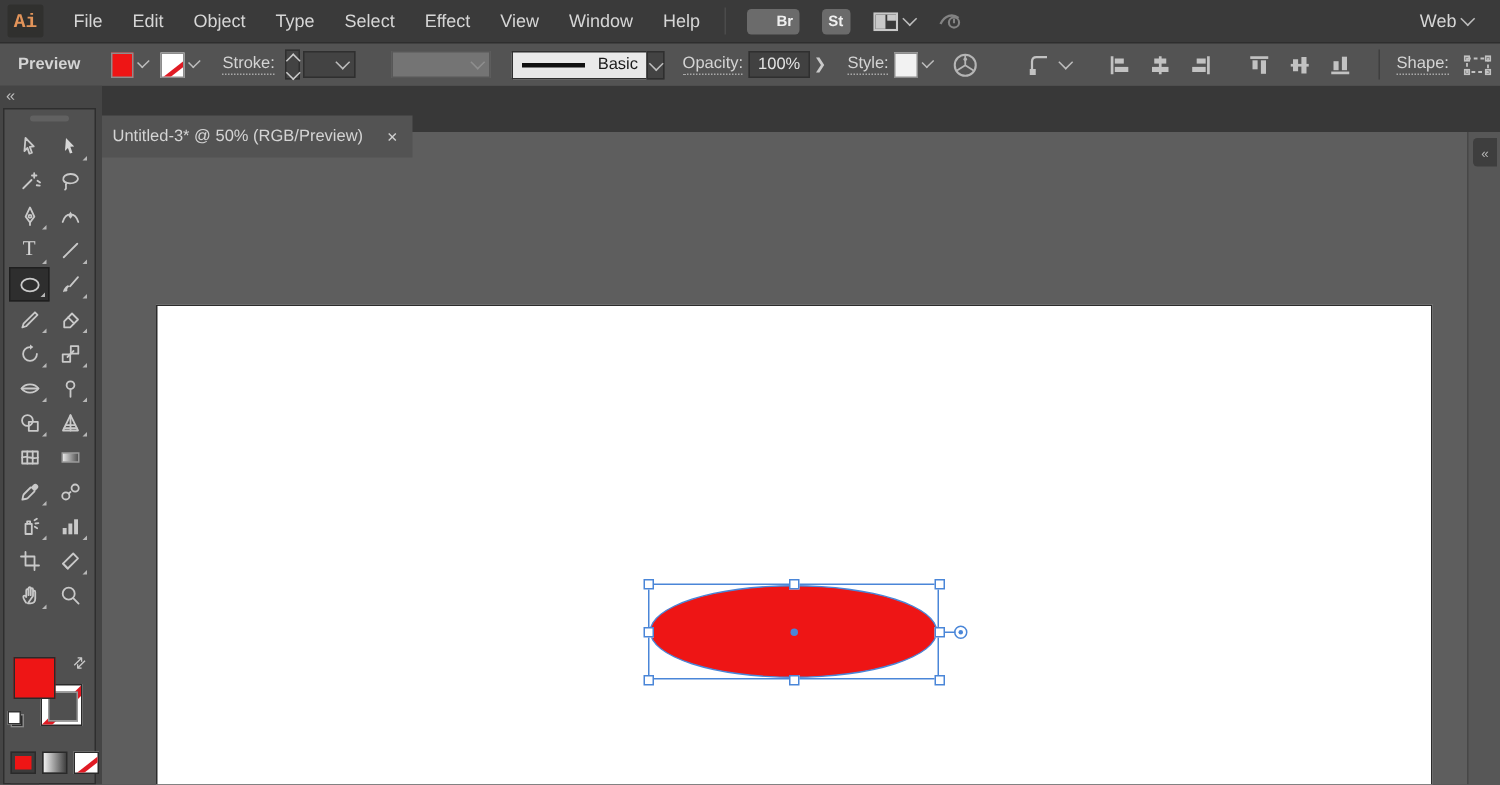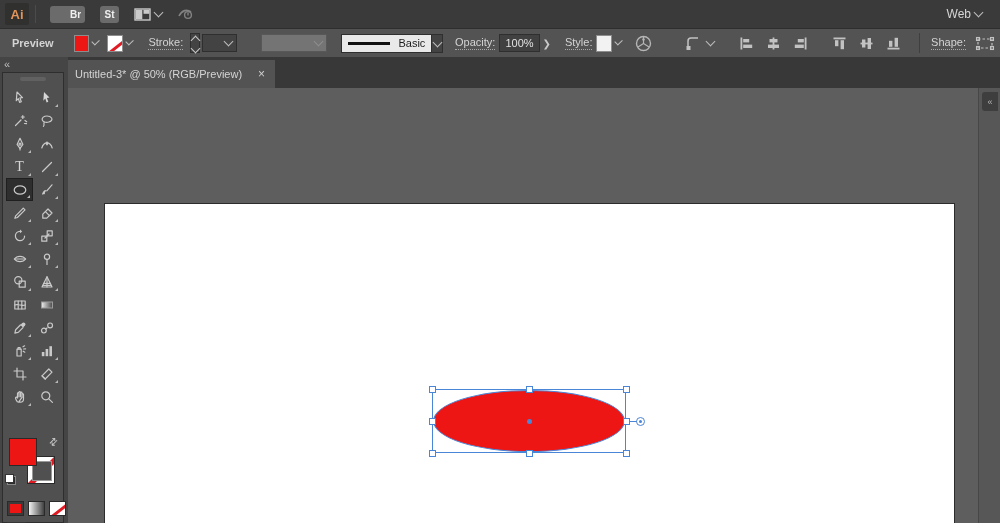--- a/index.html
+++ b/index.html
@@ -48,21 +48,21 @@
   .chev-btn .chev{margin:0 0 2px 0;}
   .field{height:18px;background:#414141;border:1px solid #2f2f2f;box-sizing:border-box;
          display:flex;align-items:center;padding:0 5px;color:#e2e2e2;}
   .flyout-arrow{color:#c9c9c9;font-size:10px;margin:0 6px 0 3px;}
   .ob-sep{width:1px;height:20px;background:#3f3f3f;margin:0 7px;}
   .ob-icon{display:flex;align-items:center;justify-content:center;margin:0 5px;}
   .align-row{display:flex;align-items:center;}
   .align-row .ob-icon{margin:0 6px;}
   
   .tabbar{position:absolute;left:0;top:57px;width:1000px;height:31px;background:#383838;z-index:20;}
-  .doc-tab{position:absolute;left:65px;top:3px;height:28px;background:#535353;color:#d4d4d4;
+  .doc-tab{position:absolute;left:65px;top:20px;height:28px;background:#535353;color:#d4d4d4;
            font-size:11px;display:flex;align-items:center;padding:0 10px;}
   .tab-close{margin-left:16px;color:#cfcfcf;font-size:12px;line-height:1;}
   
   .tooldock{position:absolute;left:0;top:57px;width:68px;height:466px;background:#454545;z-index:25;}
   .dock-collapse{position:absolute;left:4px;top:1px;color:#bdbdbd;font-size:11px;letter-spacing:-1px;}
   .toolpanel{position:absolute;left:2px;top:15px;width:62px;height:451px;background:#505050;
              border:1px solid #2e2e2e;box-sizing:border-box;}
   .drag-pill{position:absolute;left:17px;top:4px;width:26px;height:4px;background:#616161;border-radius:2px;}
   .tools-grid{position:absolute;left:3px;top:13px;width:54px;display:grid;
               grid-template-columns:27px 27px;}
@@ -112,21 +112,32 @@
   .widget-circle{position:absolute;width:9px;height:9px;border-radius:50%;border:1px solid;z-index:6;
                  box-sizing:border-box;display:flex;align-items:center;justify-content:center;}
   .widget-circle i{width:3px;height:3px;border-radius:50%;display:block;}
 </style>
 </head>
 <body>
 
 <div class="stage">
 
   <div class="menubar">
-    <div class="ai-logo" style="color: rgb(226, 148, 90);">Ai</div>
+    <div class="ai-logo" style="color: rgb(226, 148, 90); font-family: Liberation Mono, monospace;">Ai</div>
+    <div class="menu-items" id="menu-items">
+        <div class="menu-item">File</div>
+        <div class="menu-item">Edit</div>
+        <div class="menu-item">Object</div>
+        <div class="menu-item">Type</div>
+        <div class="menu-item">Select</div>
+        <div class="menu-item">Effect</div>
+        <div class="menu-item">View</div>
+        <div class="menu-item">Window</div>
+        <div class="menu-item">Help</div>
+      </div>
     <div class="mb-sep" style="margin-left:6px;"></div>
     <div class="sq-btn" style="margin-left:6px;padding-left:16px;">Br</div>
     <div class="sq-btn">St</div>
     <div class="hdr-ic">
       <svg width="17" height="15" viewBox="0 0 17 15">
         <rect x="1" y="2" width="15" height="11" fill="none" stroke="#c9c9c9" stroke-width="1.4"></rect>
         <rect x="1.8" y="2.8" width="6.5" height="9.4" fill="#c9c9c9"></rect>
         <rect x="9.5" y="2.8" width="5.8" height="4" fill="#c9c9c9"></rect>
       </svg>
       <span class="chev"></span>

